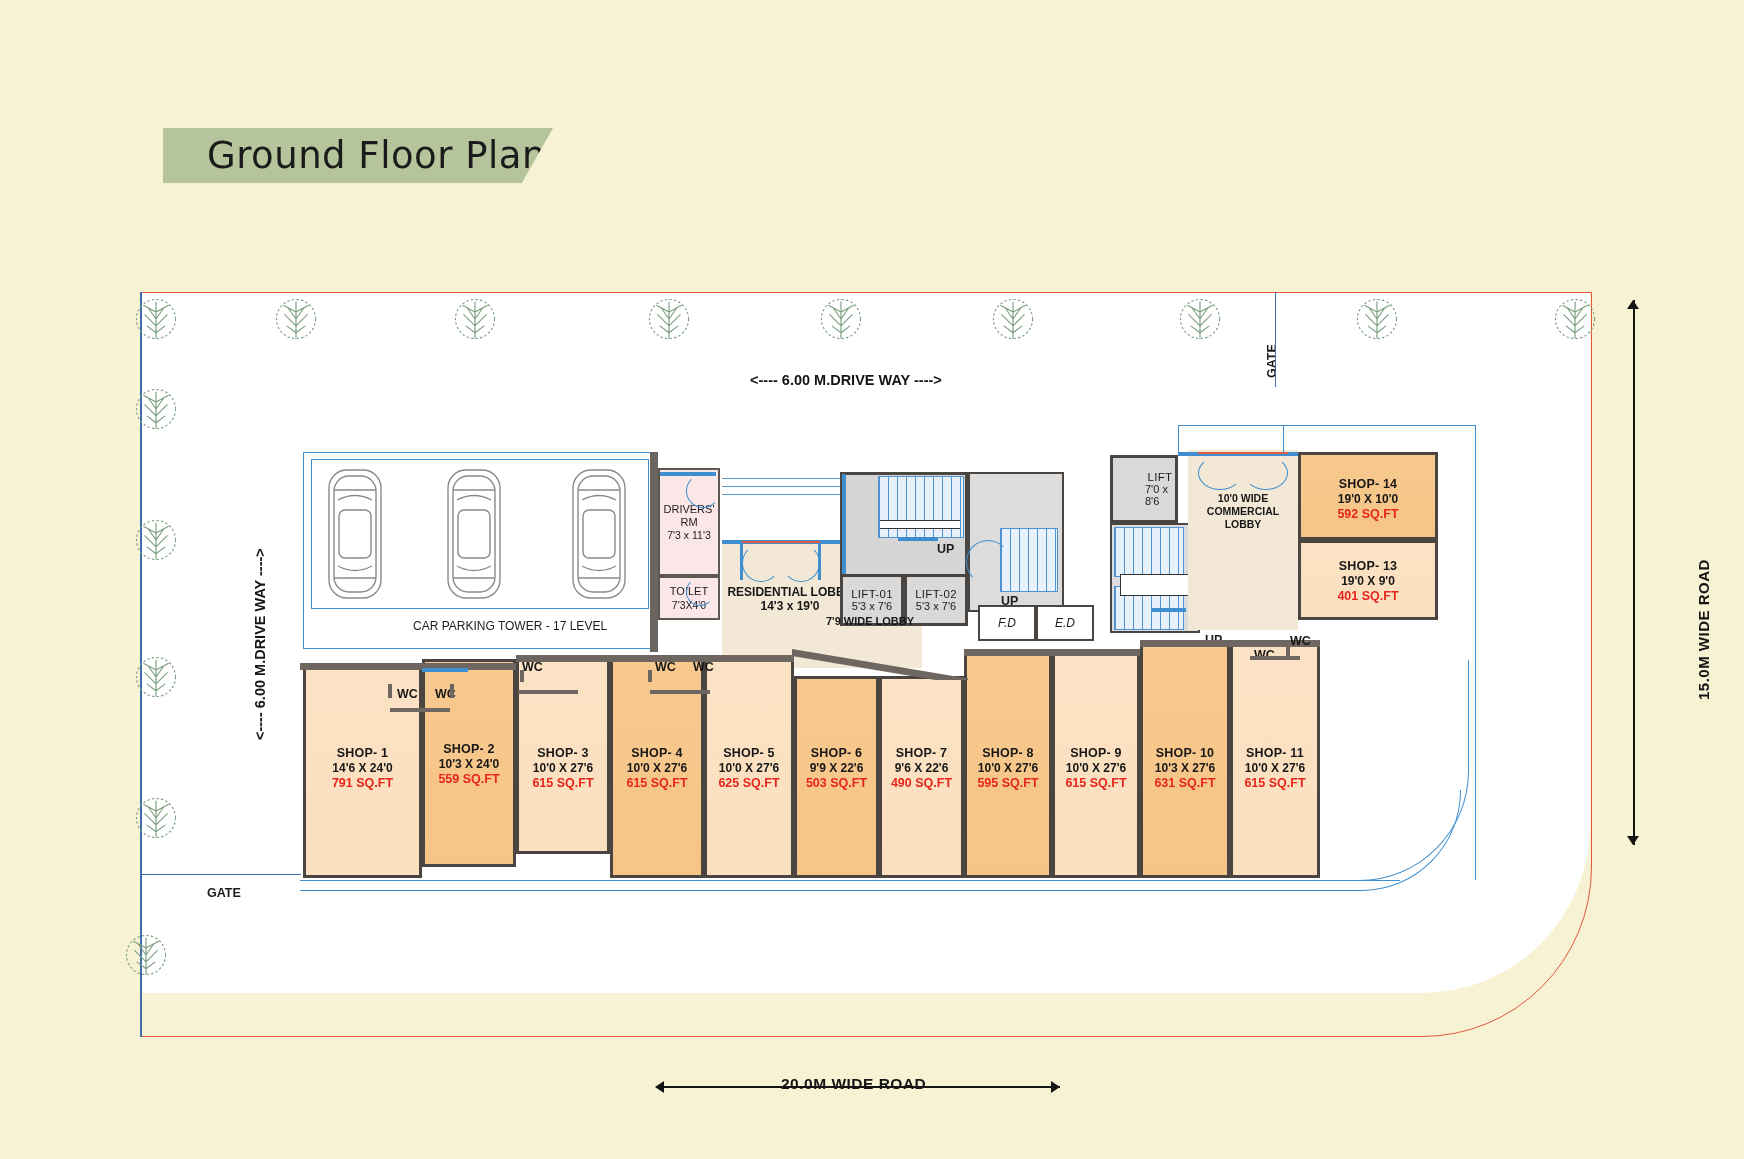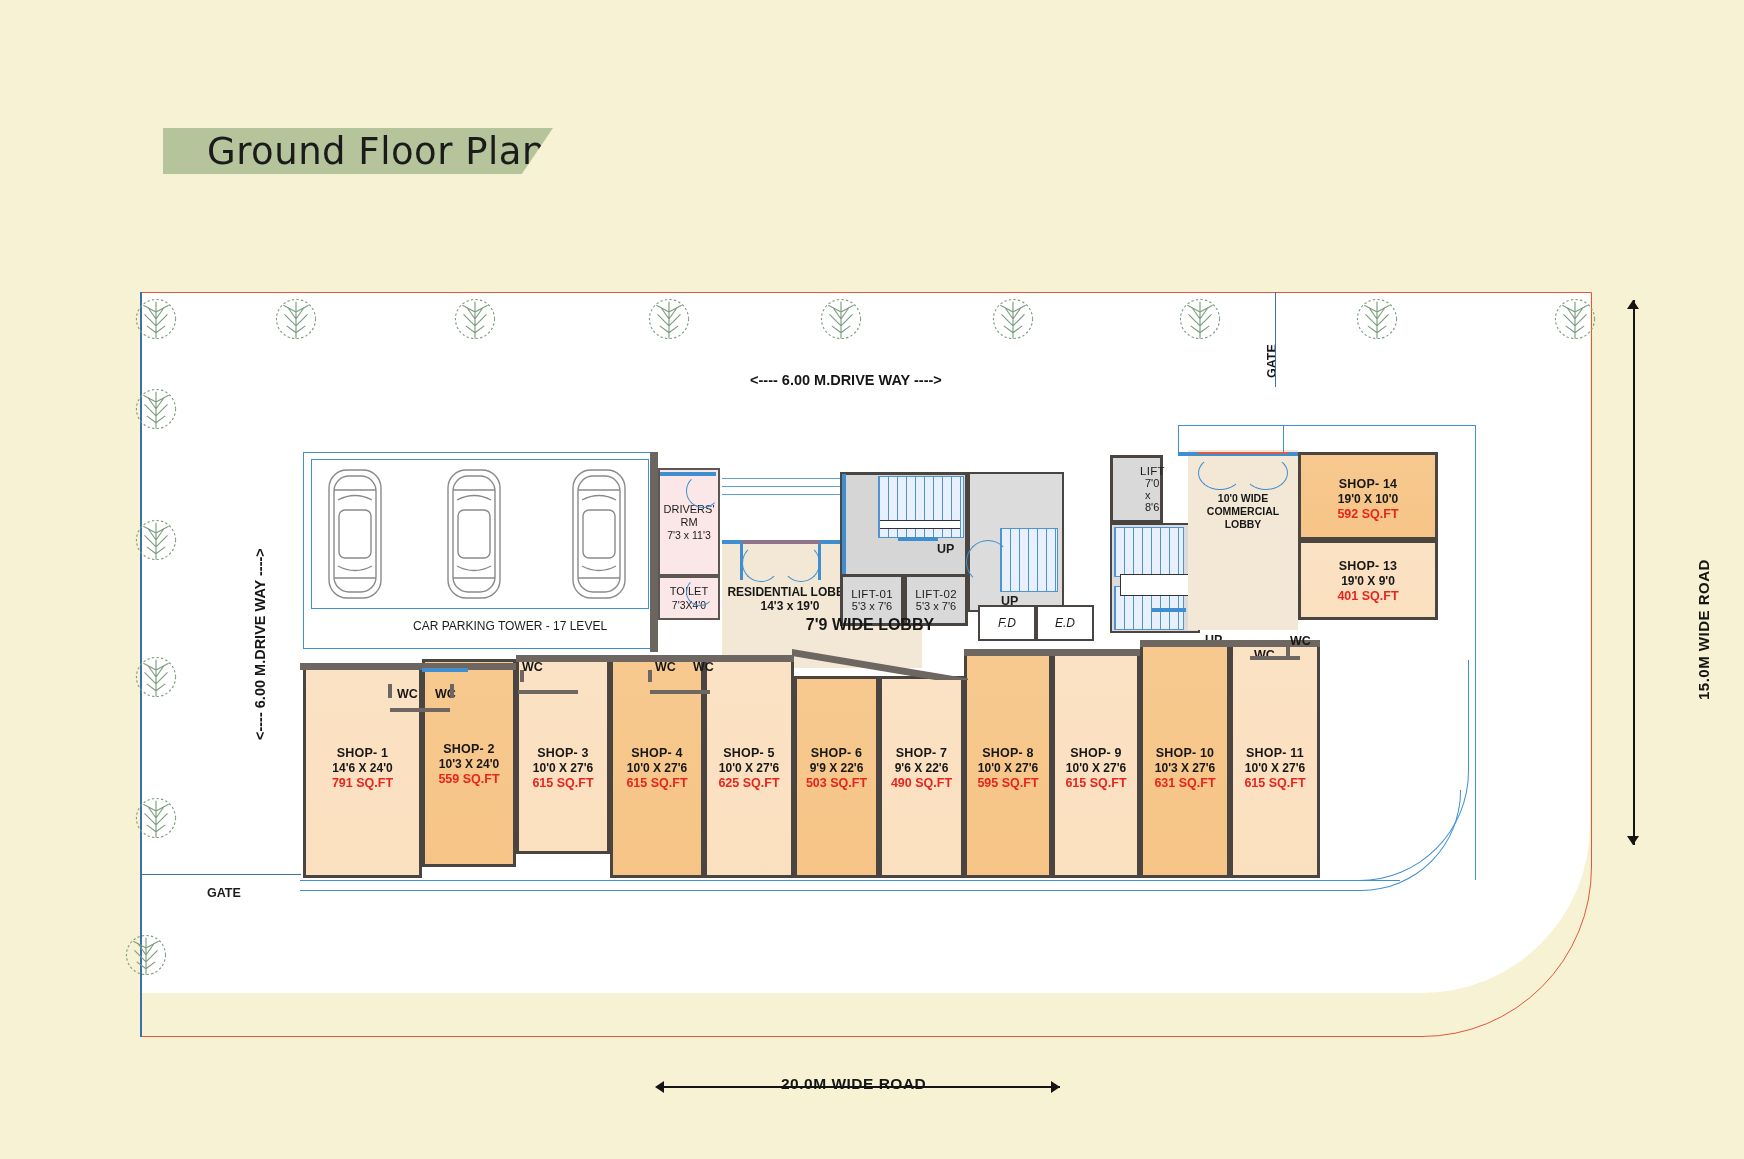--- a/index.html
+++ b/index.html
@@ -8,21 +8,21 @@
     background:#f7f2d3;
     font-family:"Liberation Sans", sans-serif;
     position:relative;
     overflow:hidden;
   }
   .plan-root{position:absolute;inset:0;}
 
   
   .title-banner{
     position:absolute;left:163px;top:128px;
-    height:46px;width:390px;
+    height:55px;width:390px;
     background:#b5c49a;
     display:flex;align-items:center;
     clip-path:polygon(0 0, 100% 0, 92% 100%, 0 100%);
   }
   .title-banner span{
     margin-left:44px;
     font-size:37px;
     color:#1b1b1b;
     letter-spacing:.5px;
     font-family:"DejaVu Sans", sans-serif;
@@ -93,21 +93,21 @@
     position:absolute;box-sizing:border-box;
     background:#fbe7e8;border:2px solid #5c5752;
     display:flex;flex-direction:column;align-items:center;justify-content:center;
     text-align:center;
   }
   .pink-room .t1{font-size:11px;color:#1c1c1c;line-height:1.2;}
   .pink-room .t2{font-size:10.5px;color:#1c1c1c;}
 
   .lobby-fill{position:absolute;background:#f3e8d6;}
   .lobby-txt{position:absolute;text-align:center;font-size:12px;font-weight:bold;color:#171717;line-height:1.25;}
-  .lobby-txt.small{font-size:16px;}
+  .lobby-txt.small{font-size:11px;}
 
   .caption{position:absolute;font-size:12px;color:#1c1c1c;white-space:nowrap;}
   .caption.b{font-weight:bold;margin-top:21px;}
 
   
   .parking-box{
     position:absolute;border:1.5px solid #3f8fd0;box-sizing:border-box;background:#fff;
   }
   .car{position:absolute;}
   .car svg{width:100%;height:100%;}
@@ -364,21 +364,21 @@
 
   <div class="room" style="left:978px;top:605px;width:58px;height:36px;background:#fff;border:2px solid #4a4540;display:flex;align-items:center;justify-content:center;">
     <span style="font-size:12px;color:#1c1c1c;">F.D</span>
   </div>
   <div class="room" style="left:1036px;top:605px;width:58px;height:36px;background:#fff;border:2px solid #4a4540;display:flex;align-items:center;justify-content:center;">
     <span style="font-size:12px;color:#1c1c1c;">E.D</span>
   </div>
 
   <div class="lobby-txt small" style="left:790px;top:615px;width:160px;">7'9 WIDE LOBBY</div>
 
-  <div class="grey-room" style="left:1110px;top:455px;width:53px;height:68px;padding-left:32px;">
+  <div class="grey-room" style="left:1110px;top:455px;width:68px;height:68px;padding-left:32px;">
     <div class="t1">LIFT</div>
     <div class="t2">7'0 x 8'6</div>
   </div>
   <div class="room" style="left:1110px;top:523px;width:90px;height:110px;background:#dcdcdc;border:2px solid #4a4540;"></div>
   <div class="hatch-v" style="left:1114px;top:527px;width:70px;height:50px;"></div>
   <div class="hatch-v" style="left:1114px;top:586px;width:70px;height:44px;"></div>
   <div style="position:absolute;left:1120px;top:574px;width:70px;height:20px;background:#fff;border:1.3px solid #333;"></div>
   <div class="caption b" style="left:1205px;top:612px;font-size:12.5px;">UP</div>
   <div style="position:absolute;left:1152px;top:608px;width:34px;height:0;border-top:4px solid #3f8fd0;"></div>
   <div class="door-arc" style="left:1190px;top:592px;width:38px;height:38px;transform:scaleY(-1);"></div>

